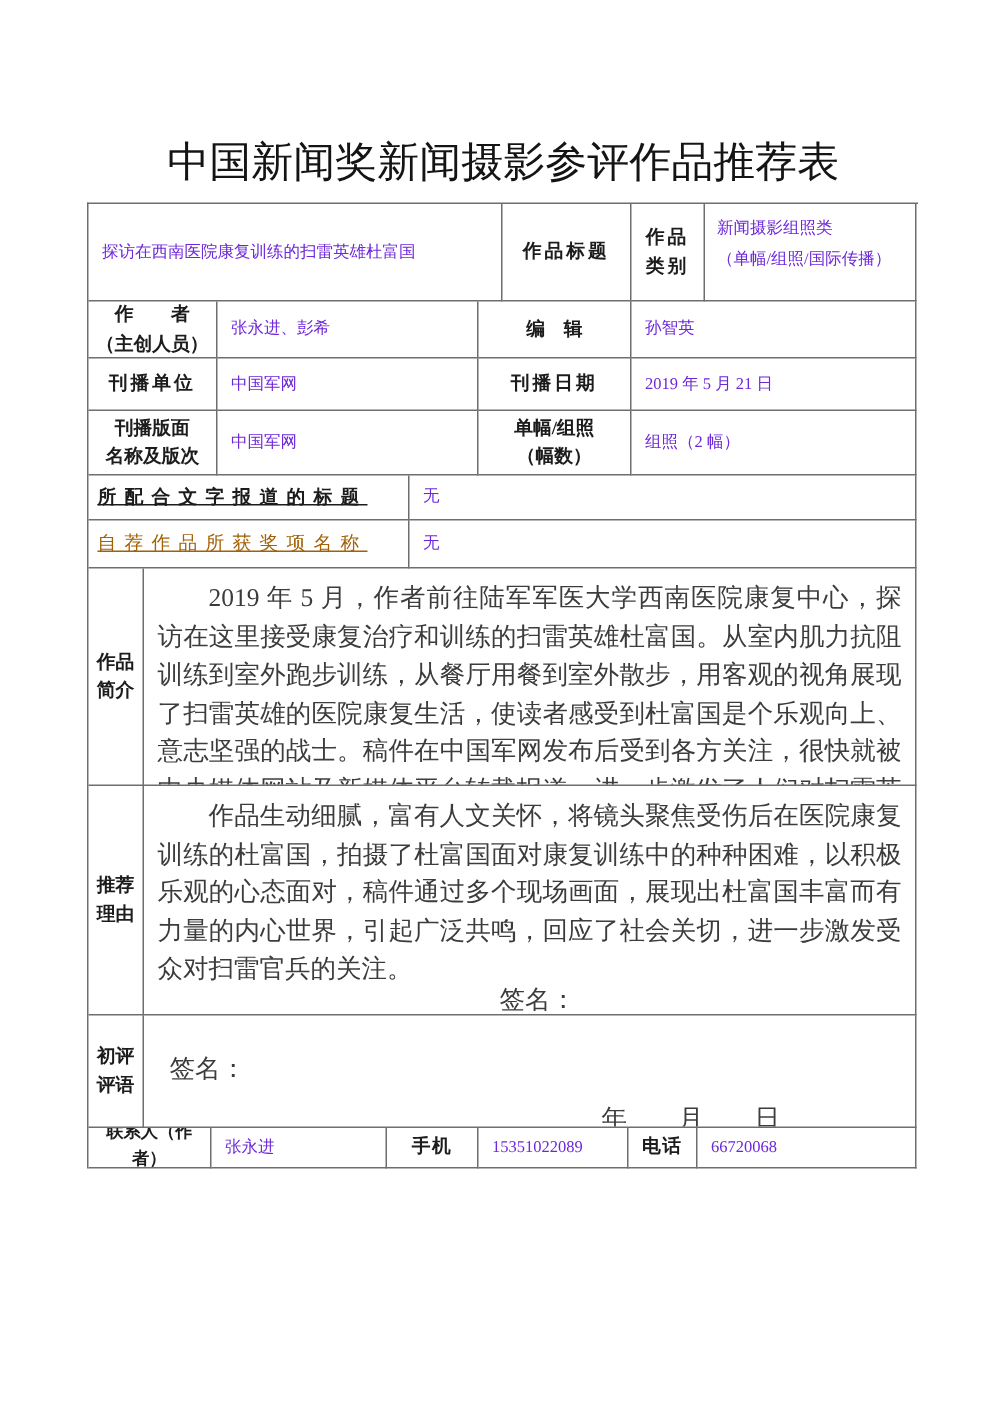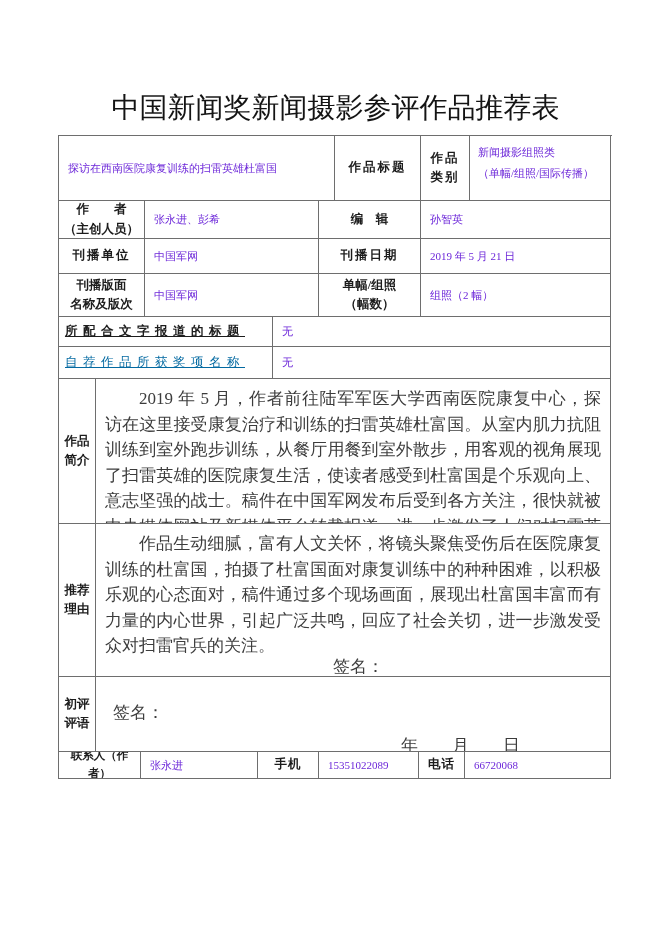--- a/index.html
+++ b/index.html
@@ -33,21 +33,21 @@
     display:flex;align-items:center;justify-content:center;
     text-align:center;
     font-weight:700;color:#1c1c1c;
     font-size:12.5px;line-height:1.55;
     letter-spacing:2px;
     white-space:pre-line;
     padding:1px 2px;
   }
   .lab.nosp{letter-spacing:0;}
   .lab.spread{justify-content:flex-start;text-align:left;padding-left:6px;letter-spacing:5.5px;text-decoration:underline;}
-  .lab.spread.normal{font-weight:400;color:#0369a1;text-align:right;}
+  .lab.spread.normal{font-weight:400;color:#a16207;text-align:right;}
   .lab.small{font-size:11.5px;letter-spacing:0;}
   .lab.sp1{letter-spacing:1px;}
   .val{
     display:flex;align-items:center;
     padding:2px 9px;
     font-size:11px;color:#6d28d9;
     line-height:1.5;
   }
   .val.just{
     display:block;

